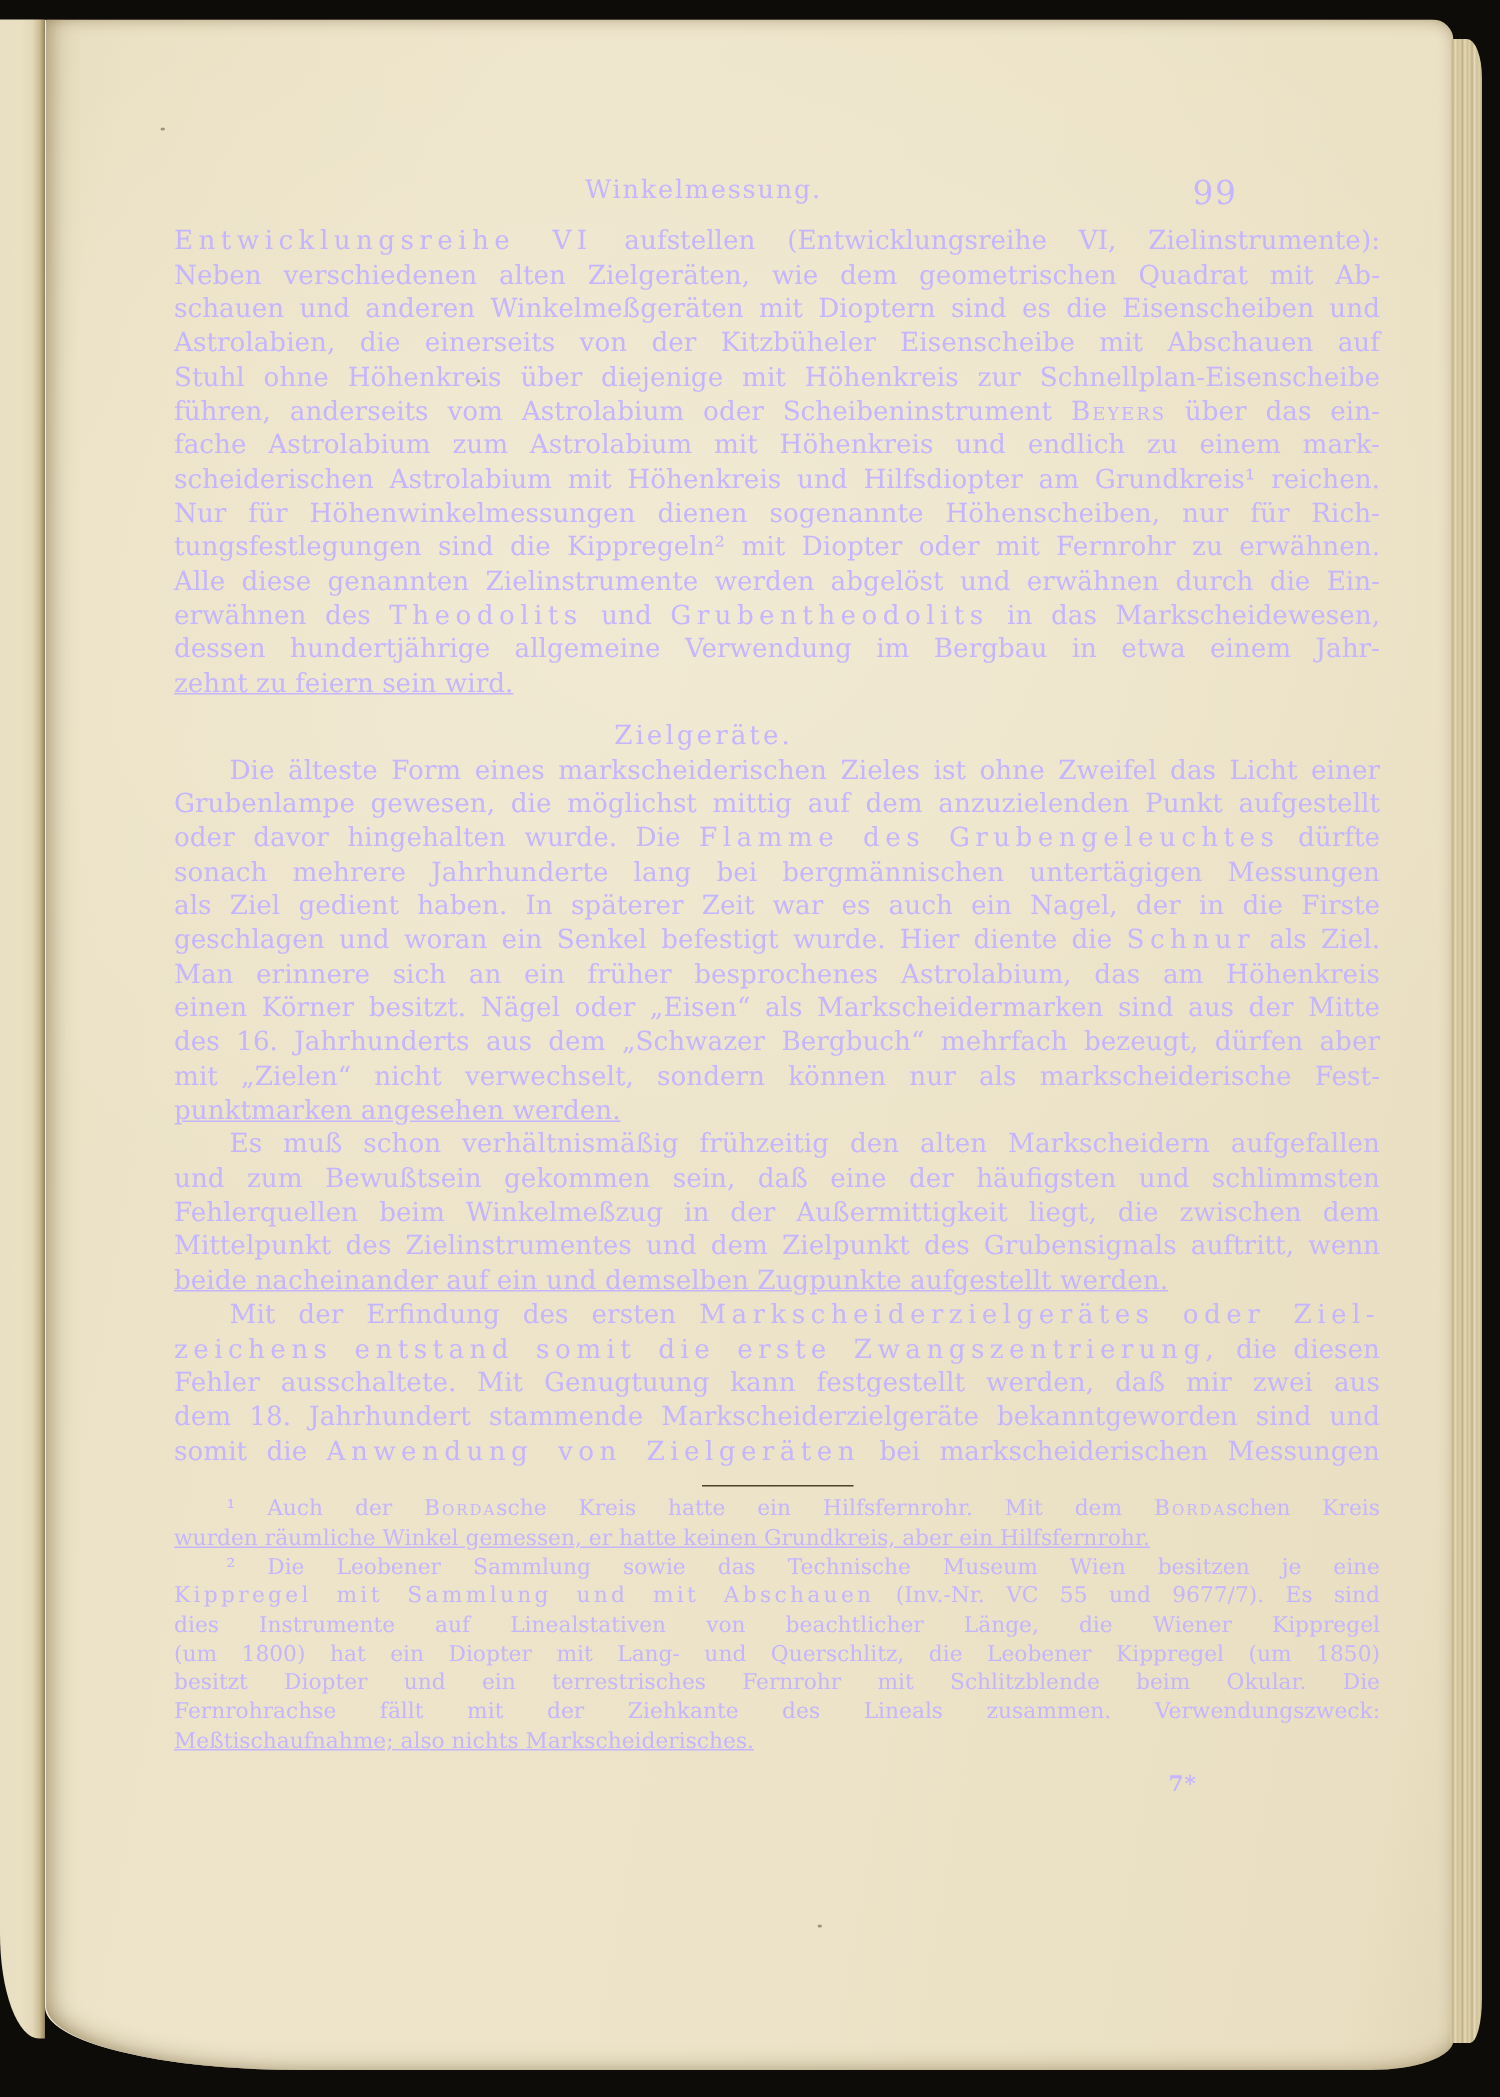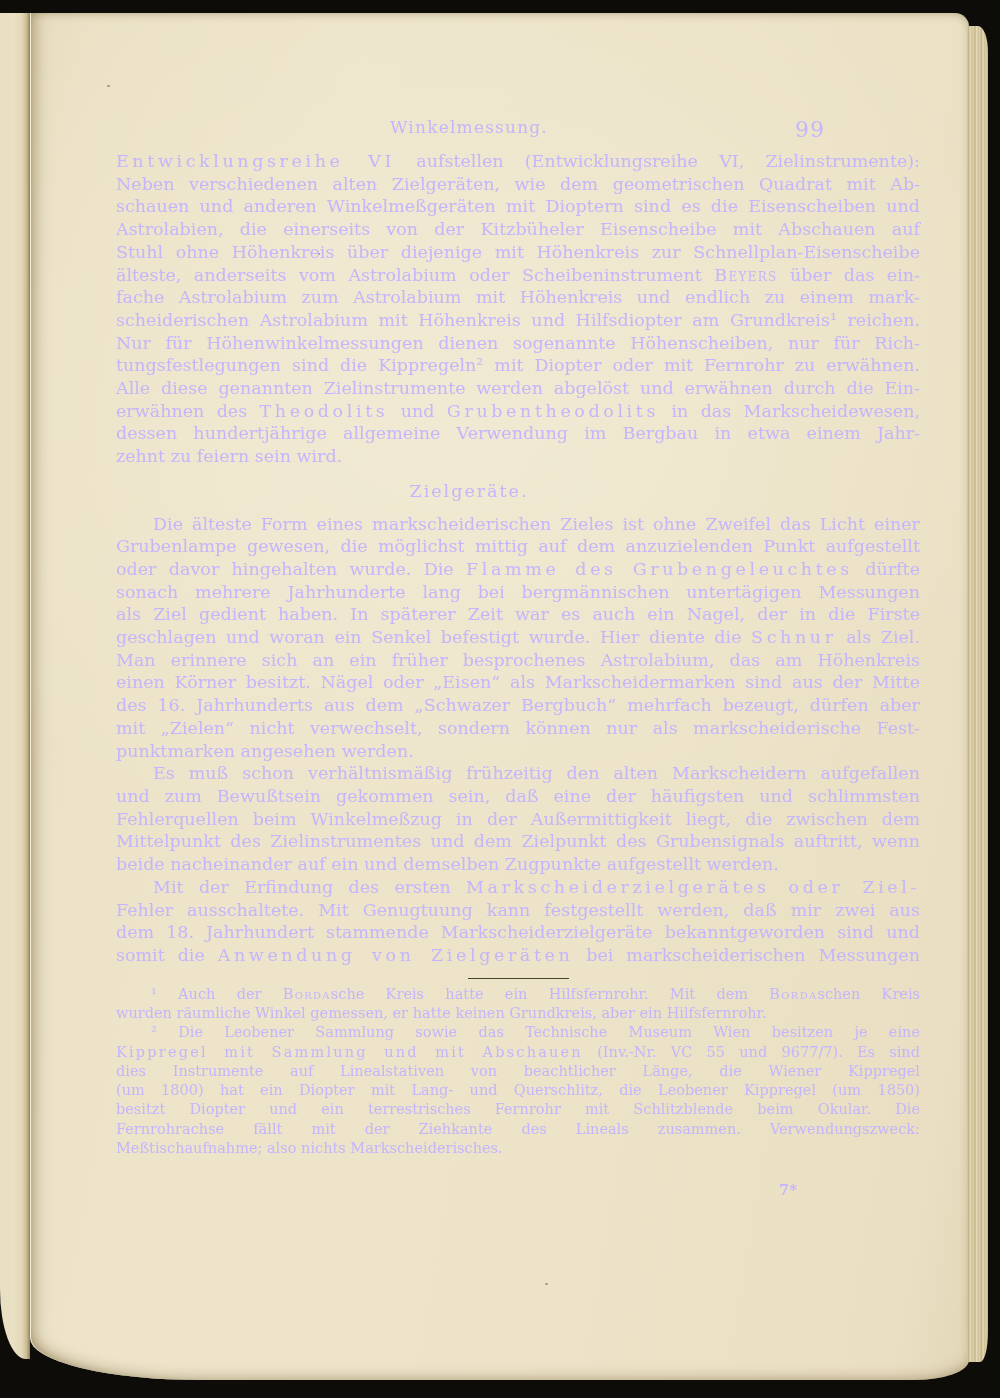--- a/index.html
+++ b/index.html
@@ -63,26 +63,26 @@
     font-size:22px;letter-spacing:1px;
   }
 
   .body-text{position:absolute;top:150px;left:0;width:804px;font-size:17.5px;}
 
   .tline{
     line-height:22.7px;
     text-align:justify;
     text-align-last:justify;
   }
-  .tline.end{text-align-last:left;}
+  .tline.end{text-align-last:left;text-decoration:underline;}
   .tline.ind{text-indent:37px;}
 
   .section-heading{
     line-height:22.7px;
-    margin-top:12px;margin-bottom:10px;
+    margin-top:12px;
     text-align:center;
     transform:translateX(-49px);
     letter-spacing:2px;
   }
 
   .seg-sp{letter-spacing:3.6px;}
   .seg-sc{font-variant:small-caps;letter-spacing:1.3px;}
 
   .footnote-rule{
     margin-top:11px;margin-bottom:0;
@@ -114,21 +114,21 @@
     <div class="running-head">Winkelmessung.</div>
     <div class="page-number">99</div>
 
     <div class="body-text" id="body-text">
         <div>
           <div class="tline"><span class="seg-sp">Entwicklungsreihe VI</span><span> aufstellen (Entwicklungsreihe VI, Zielinstrumente):</span></div>
           <div class="tline"><span>Neben verschiedenen alten Zielgeräten, wie dem geometrischen Quadrat mit Ab-</span></div>
           <div class="tline"><span>schauen und anderen Winkelmeßgeräten mit Dioptern sind es die Eisenscheiben und</span></div>
           <div class="tline"><span>Astrolabien, die einerseits von der Kitzbüheler Eisenscheibe mit Abschauen auf</span></div>
           <div class="tline"><span>Stuhl ohne Höhenkreis über diejenige mit Höhenkreis zur Schnellplan-Eisenscheibe</span></div>
-          <div class="tline"><span>älteste, anderseits vom Astrolabium oder Scheibeninstrument </span><span class="seg-sc">Beyers</span><span> über das ein-</span></div>
+          <div class="tline"><span>führen, anderseits vom Astrolabium oder Scheibeninstrument </span><span class="seg-sc">Beyers</span><span> über das ein-</span></div>
           <div class="tline"><span>fache Astrolabium zum Astrolabium mit Höhenkreis und endlich zu einem mark-</span></div>
           <div class="tline"><span>scheiderischen Astrolabium mit Höhenkreis und Hilfsdiopter am Grundkreis¹ reichen.</span></div>
           <div class="tline"><span>Nur für Höhenwinkelmessungen dienen sogenannte Höhenscheiben, nur für Rich-</span></div>
           <div class="tline"><span>tungsfestlegungen sind die Kippregeln² mit Diopter oder mit Fernrohr zu erwähnen.</span></div>
           <div class="tline"><span>Alle diese genannten Zielinstrumente werden abgelöst und erwähnen durch die Ein-</span></div>
           <div class="tline"><span>erwähnen des </span><span class="seg-sp">Theodolits</span><span> und </span><span class="seg-sp">Grubentheodolits</span><span> in das Markscheidewesen,</span></div>
           <div class="tline"><span>dessen hundertjährige allgemeine Verwendung im Bergbau in etwa einem Jahr-</span></div>
           <div class="tline end"><span>zehnt zu feiern sein wird.</span></div>
         </div>
         <div class="section-heading">Zielgeräte.</div>
@@ -147,20 +147,21 @@
         </div>
         <div>
           <div class="tline ind"><span>Es muß schon verhältnismäßig frühzeitig den alten Markscheidern aufgefallen</span></div>
           <div class="tline"><span>und zum Bewußtsein gekommen sein, daß eine der häufigsten und schlimmsten</span></div>
           <div class="tline"><span>Fehlerquellen beim Winkelmeßzug in der Außermittigkeit liegt, die zwischen dem</span></div>
           <div class="tline"><span>Mittelpunkt des Zielinstrumentes und dem Zielpunkt des Grubensignals auftritt, wenn</span></div>
           <div class="tline end"><span>beide nacheinander auf ein und demselben Zugpunkte aufgestellt werden.</span></div>
         </div>
         <div>
           <div class="tline ind"><span>Mit der Erfindung des ersten </span><span class="seg-sp">Markscheiderzielgerätes oder Ziel-</span></div>
+          <div class="tline"><span class="seg-sp">zeichens entstand somit die erste Zwangszentrierung,</span><span> die diesen</span></div>
           <div class="tline"><span>Fehler ausschaltete. Mit Genugtuung kann festgestellt werden, daß mir zwei aus</span></div>
           <div class="tline"><span>dem 18. Jahrhundert stammende Markscheiderzielgeräte bekanntgeworden sind und</span></div>
           <div class="tline"><span>somit die </span><span class="seg-sp">Anwendung von Zielgeräten</span><span> bei markscheiderischen Messungen</span></div>
         </div>
         <hr class="footnote-rule">
         <div class="footnotes">
           <div>
             <div class="tline ind"><span>¹ Auch der </span><span class="seg-sc">Borda</span><span>sche Kreis hatte ein Hilfsfernrohr. Mit dem </span><span class="seg-sc">Borda</span><span>schen Kreis</span></div>
             <div class="tline end"><span>wurden räumliche Winkel gemessen, er hatte keinen Grundkreis, aber ein Hilfsfernrohr.</span></div>
           </div>

